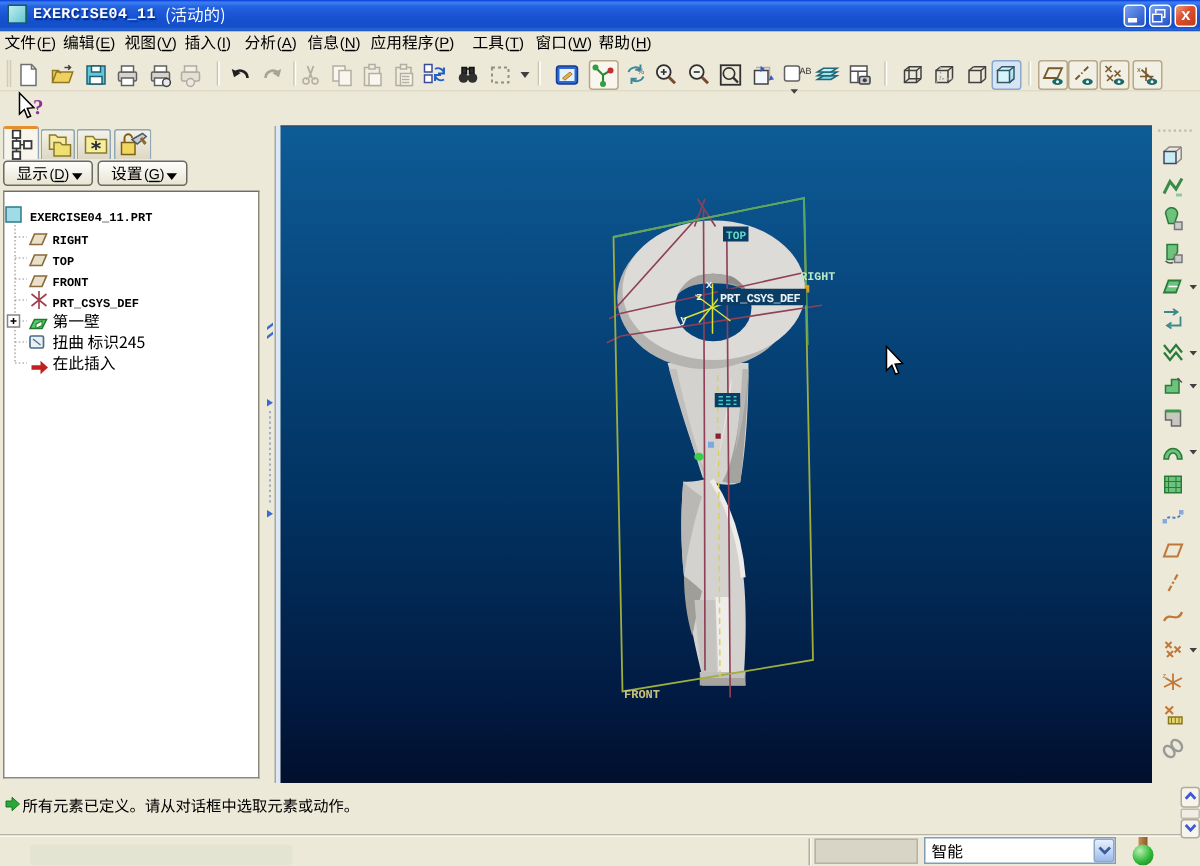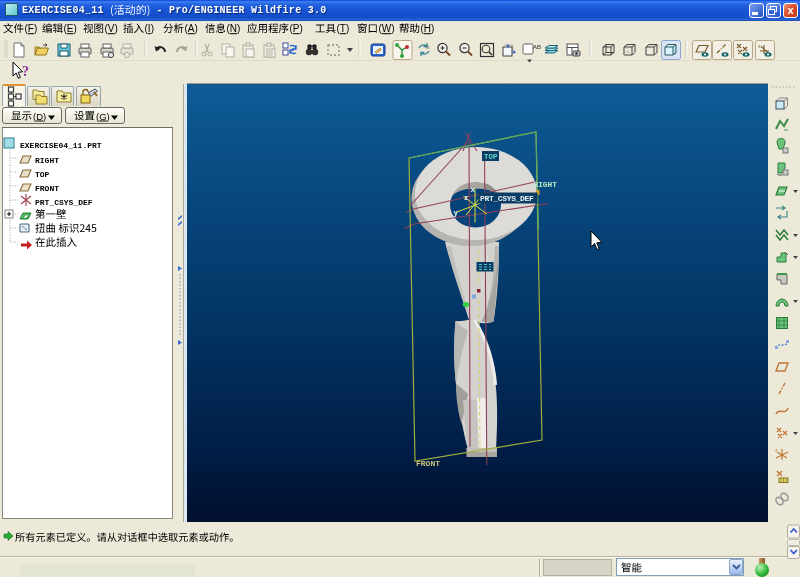--- a/index.html
+++ b/index.html
@@ -5,21 +5,20 @@
 .abs{position:absolute}
 </style></head><body>
 
 <div class="abs" style="left:0;top:0;width:800px;height:21px;background:linear-gradient(180deg,#0831d9 0%,#2668e8 4%,#3b80ee 9%,#2463e2 20%,#1a56d6 45%,#1450cb 70%,#1350ca 85%,#2a66d8 94%,#0f47ab 100%)">
  <div class="abs" style="left:5px;top:3px;width:13px;height:13px;background:linear-gradient(135deg,#bfeef0,#62c6cf);border:1px solid #1a5a66"></div>
  <div class="abs" style="left:22px;top:3px;height:15px;display:flex;align-items:center;color:#fff;font-family:'Liberation Mono',monospace;font-weight:bold;font-size:10px;letter-spacing:0.3px;text-shadow:1px 1px 1px #00237a">
   <span>EXERCISE04_11&nbsp;</span>
       <svg width="40" height="15" viewBox="0 0 40 15">
         <path d="M2.6 13.2Q1.9 11.9 1.4 10.6Q1 9.2 1 7.6Q1 6 1.4 4.6Q1.9 3.2 2.6 2.0L3.2 2.3Q2.5 3.5 2.2 4.8Q1.8 6.2 1.8 7.6Q1.8 9 2.2 10.3Q2.5 11.7 3.2 12.9Z M8 7.6H13.5V11.8H12.7V8.4H8.8V11.9H8.0ZM13.1 1.8 13.8 2.4Q13 2.7 12 2.9Q11.1 3.1 10 3.2Q9 3.4 8 3.5Q8 3.3 7.9 3.1Q7.8 2.9 7.8 2.8Q8.5 2.7 9.2 2.6Q10 2.5 10.7 2.4Q11.4 2.3 12 2.1Q12.6 2 13.1 1.8ZM10.4 2.8H11.2V8.0H10.4ZM7.2 5.0H14.2V5.8H7.2ZM8.6 10.6H13.1V11.4H8.6ZM4.7 2.5 5.2 1.9Q5.5 2.1 5.9 2.3Q6.3 2.5 6.7 2.7Q7 2.9 7.3 3.0L6.8 3.7Q6.5 3.5 6.2 3.3Q5.8 3.1 5.4 2.9Q5.1 2.7 4.7 2.5ZM4.2 5.5 4.6 4.9Q5 5.1 5.3 5.3Q5.7 5.5 6.1 5.7Q6.4 5.9 6.7 6.0L6.2 6.7Q6 6.6 5.6 6.3Q5.3 6.1 4.9 5.9Q4.5 5.7 4.2 5.5ZM4.4 11.2Q4.7 10.8 5.1 10.2Q5.5 9.6 5.8 8.9Q6.2 8.2 6.5 7.6L7.1 8.2Q6.9 8.8 6.5 9.4Q6.2 10 5.8 10.6Q5.5 11.2 5.1 11.7Z M20.3 4.3H24.7V5.1H20.3ZM24.3 4.3H25.1Q25.1 4.3 25.1 4.4Q25.1 4.5 25.1 4.6Q25.1 4.7 25.1 4.7Q25.1 6.4 25 7.6Q24.9 8.8 24.9 9.5Q24.8 10.3 24.7 10.7Q24.6 11.1 24.4 11.3Q24.3 11.5 24.1 11.6Q23.9 11.7 23.6 11.7Q23.4 11.7 23 11.7Q22.6 11.7 22.1 11.7Q22.1 11.5 22 11.3Q22 11.1 21.9 10.9Q22.3 10.9 22.7 10.9Q23.1 11 23.3 11.0Q23.4 11 23.5 10.9Q23.6 10.9 23.7 10.8Q23.8 10.7 23.9 10.3Q24 9.9 24.1 9.1Q24.1 8.4 24.2 7.3Q24.3 6.1 24.3 4.5ZM21.9 1.9H22.7Q22.7 3.1 22.7 4.2Q22.6 5.4 22.5 6.5Q22.4 7.6 22.2 8.6Q21.9 9.6 21.5 10.4Q21.1 11.2 20.4 11.9Q20.3 11.8 20.2 11.7Q20.1 11.5 20 11.4Q19.9 11.3 19.8 11.3Q20.4 10.7 20.8 9.9Q21.2 9.1 21.4 8.2Q21.6 7.3 21.7 6.2Q21.8 5.2 21.9 4.1Q21.9 3 21.9 1.9ZM15.7 2.7H20.0V3.4H15.7ZM15.3 5.3H20.2V6.0H15.3ZM18.5 7.2 19.2 7.0Q19.4 7.5 19.7 8.0Q19.9 8.6 20.1 9.1Q20.3 9.7 20.4 10.1L19.6 10.3Q19.5 9.9 19.4 9.4Q19.2 8.8 19 8.3Q18.8 7.7 18.5 7.2ZM15.7 10.5 15.6 9.8 16.1 9.5 19.7 8.8Q19.7 8.9 19.7 9.1Q19.7 9.3 19.8 9.5Q18.8 9.7 18.1 9.9Q17.4 10 17 10.1Q16.5 10.2 16.3 10.3Q16 10.4 15.9 10.4Q15.8 10.5 15.7 10.5ZM15.7 10.5Q15.7 10.4 15.6 10.3Q15.6 10.2 15.5 10.0Q15.5 9.9 15.4 9.8Q15.6 9.7 15.7 9.5Q15.8 9.3 15.9 9.0Q16 8.8 16.1 8.5Q16.2 8.1 16.4 7.7Q16.6 7.2 16.7 6.6Q16.8 6.1 16.9 5.6L17.7 5.8Q17.6 6.6 17.3 7.3Q17.1 8.1 16.8 8.8Q16.6 9.5 16.3 10.0V10.1Q16.3 10.1 16.2 10.1Q16.1 10.2 16 10.2Q15.9 10.3 15.8 10.4Q15.7 10.4 15.7 10.5Z M27.2 3.5H30.5V10.7H27.2V10.0H29.7V4.3H27.2ZM26.7 3.5H27.4V11.6H26.7ZM27.1 6.6H30.1V7.3H27.1ZM28.4 1.7 29.2 1.9Q29.1 2.4 28.9 2.9Q28.7 3.5 28.5 3.8L27.9 3.7Q28 3.4 28.1 3.1Q28.1 2.7 28.2 2.4Q28.3 2 28.4 1.7ZM32.1 3.5H35.5V4.3H32.1ZM35.2 3.5H35.9Q35.9 3.5 35.9 3.6Q35.9 3.7 35.9 3.8Q35.9 3.9 35.9 3.9Q35.9 5.8 35.8 7.1Q35.7 8.4 35.7 9.3Q35.6 10.1 35.4 10.5Q35.3 11 35.2 11.2Q35 11.5 34.8 11.5Q34.6 11.6 34.3 11.7Q34 11.7 33.6 11.7Q33.1 11.7 32.6 11.6Q32.6 11.5 32.6 11.2Q32.5 11 32.4 10.9Q32.9 10.9 33.4 10.9Q33.8 10.9 34 10.9Q34.2 10.9 34.3 10.9Q34.4 10.8 34.5 10.7Q34.6 10.6 34.7 10.1Q34.8 9.7 34.9 8.9Q35 8.1 35 6.8Q35.1 5.5 35.2 3.7ZM32.3 1.7 33.1 1.9Q32.9 2.7 32.6 3.5Q32.3 4.3 32 5.0Q31.7 5.7 31.3 6.2Q31.2 6.1 31.1 6.0Q31 6 30.8 5.9Q30.7 5.8 30.6 5.7Q31 5.2 31.3 4.6Q31.6 3.9 31.9 3.2Q32.1 2.5 32.3 1.7ZM31.8 6.3 32.4 6.0Q32.7 6.4 33.1 6.8Q33.4 7.3 33.7 7.7Q34 8.2 34.2 8.5L33.5 8.9Q33.3 8.6 33 8.1Q32.7 7.7 32.4 7.2Q32.1 6.8 31.8 6.3Z M37.8 13.2 37.2 12.9Q37.9 11.7 38.2 10.3Q38.6 9 38.6 7.6Q38.6 6.2 38.2 4.8Q37.9 3.5 37.2 2.3L37.8 2.0Q38.6 3.2 39 4.6Q39.4 6 39.4 7.6Q39.4 9.2 39 10.6Q38.6 11.9 37.8 13.2Z" fill="#fff"></path>
       </svg>
-      <span>&nbsp;-&nbsp;Pro/ENGINEER&nbsp;Wildfire&nbsp;3.0</span>
  </div>
  <div class="abs" style="right:36px;top:3px;width:15px;height:15px;border-radius:3px;border:1px solid #fff;background:linear-gradient(135deg,#7ba1ef,#2050c8);">
       <div class="abs" style="left:2px;bottom:2px;width:6px;height:3px;background:#fff"></div>
     </div>
  <div class="abs" style="right:19px;top:3px;width:15px;height:15px;border-radius:3px;border:1px solid #fff;background:linear-gradient(135deg,#7ba1ef,#2050c8);">
       <div class="abs" style="left:3px;top:2px;width:7px;height:6px;border:1px solid #fff"></div>
       <div class="abs" style="left:1px;top:5px;width:7px;height:6px;border:1px solid #fff;background:#3565d5"></div>
     </div>
  <div class="abs" style="right:2px;top:3px;width:15px;height:15px;border-radius:3px;border:1px solid #fff;background:linear-gradient(135deg,#f0a086,#dc5230 40%,#c03a18);color:#fff;font-size:11px;font-weight:bold;text-align:center;line-height:13px">x</div>
 </div>

